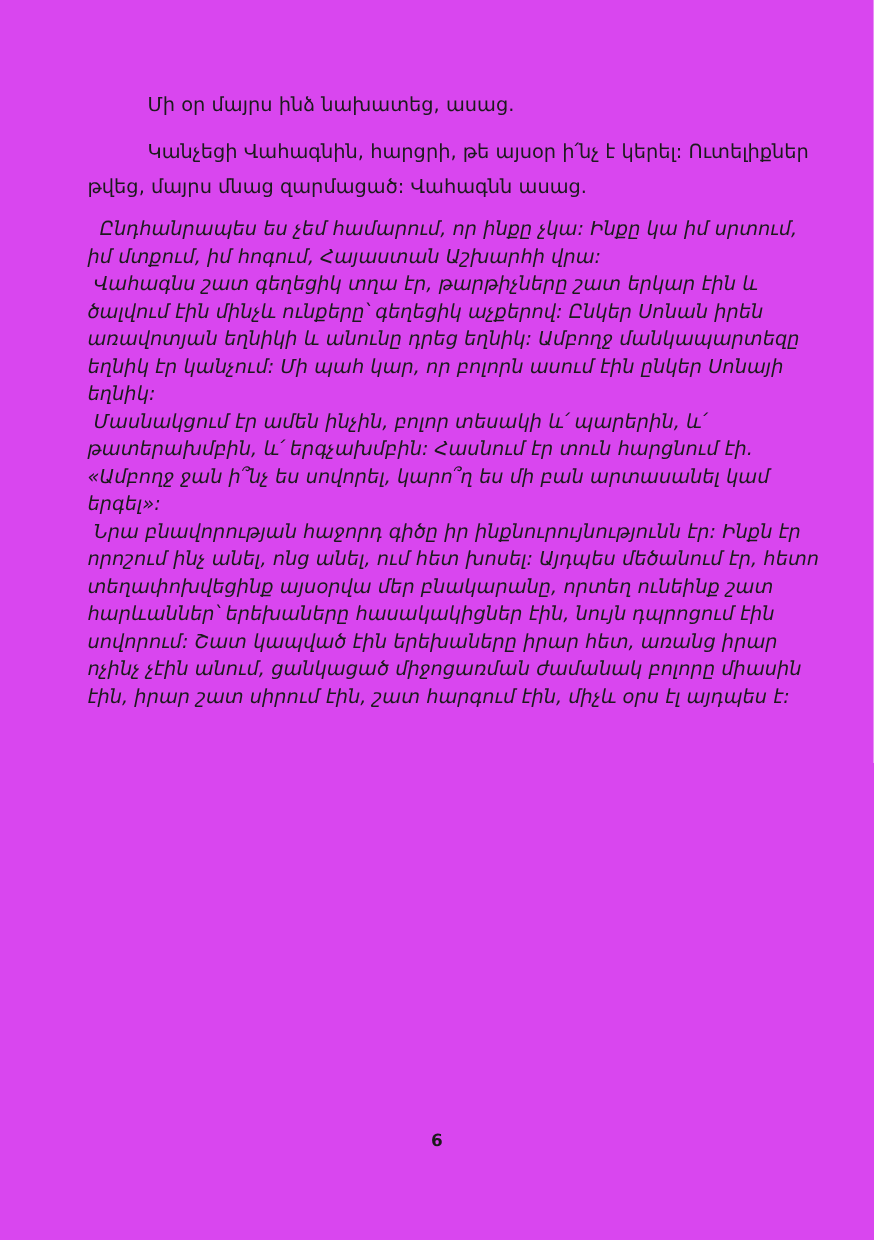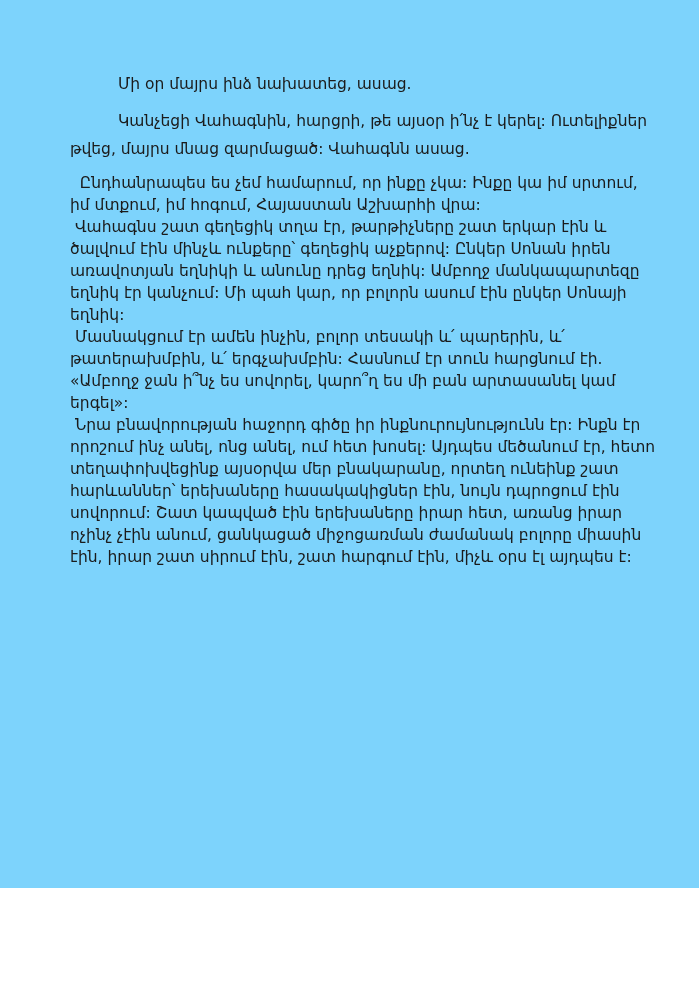--- a/index.html
+++ b/index.html
@@ -1,20 +1,20 @@
 <!DOCTYPE html>
 <html lang="hy"><head>
 <meta charset="utf-8">
 <style>
   html, body { margin: 0; padding: 0; background: #ffffff; }
   .page {
     position: relative;
     width: 699px;
-    height: 888px;
-    background: #7dd3fc;
+    height: 992px;
+    background: #d946ef;
     font-family: "DejaVu Sans", sans-serif;
     color: #1b1b1b;
     overflow: hidden;
   }
   .text-block {
     position: absolute;
     top: 70px;
     left: 70px;
     width: 618px;
   }
@@ -25,20 +25,21 @@
     font-weight: 400;
   }
   .para.loose {
     line-height: 28px;
     margin-bottom: 9px;
     text-indent: 48px;
   }
   .para.tight {
     line-height: 22px;
     margin-bottom: 0;
+    font-style: italic;
   }
   .footer {
     position: absolute;
     left: 0;
     top: 902px;
     width: 100%;
     text-align: center;
   }
   .page-number {
     font-size: 13.5px;

